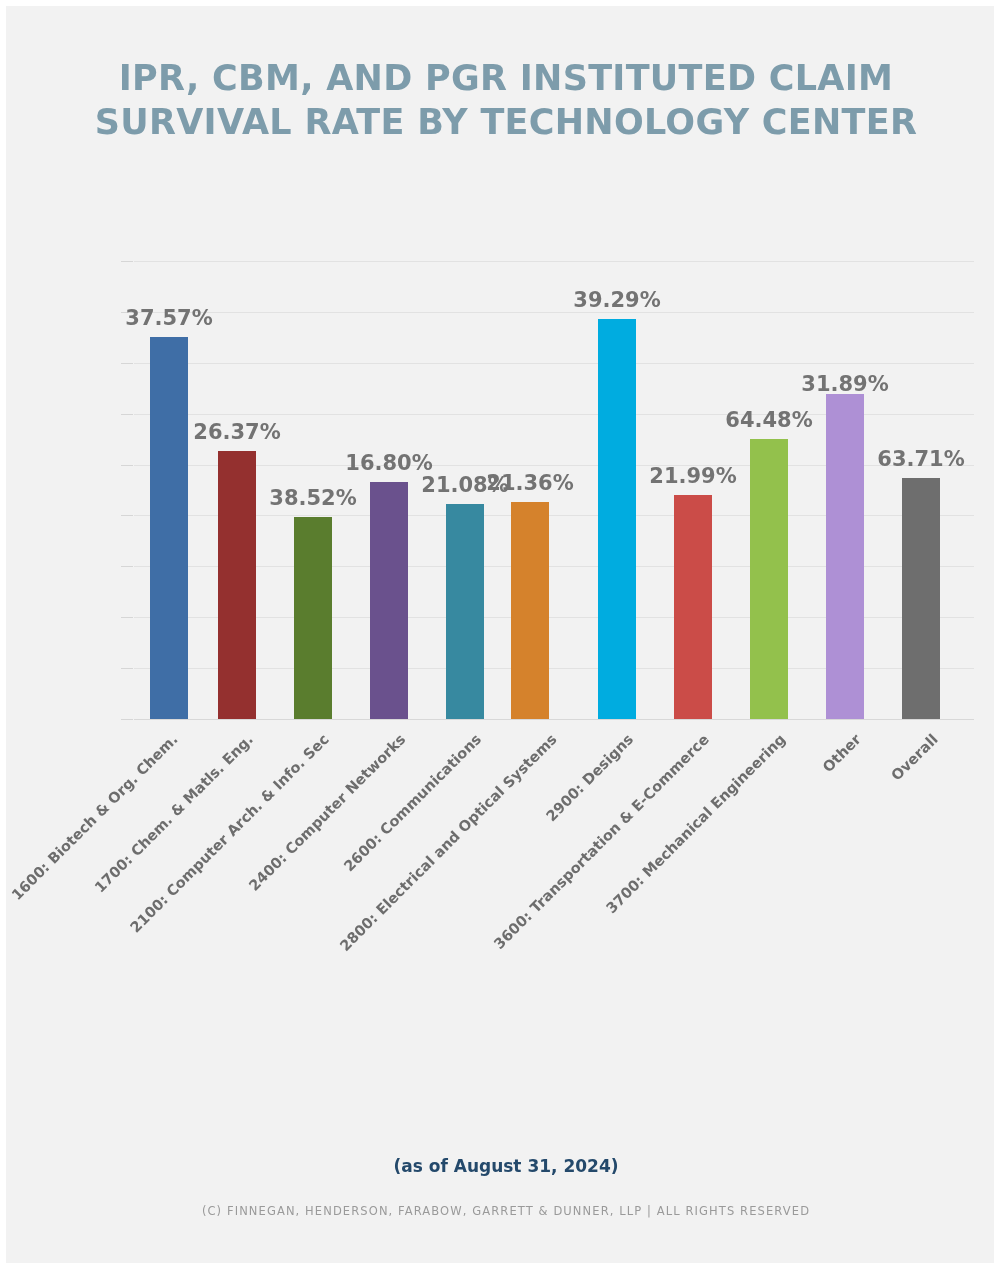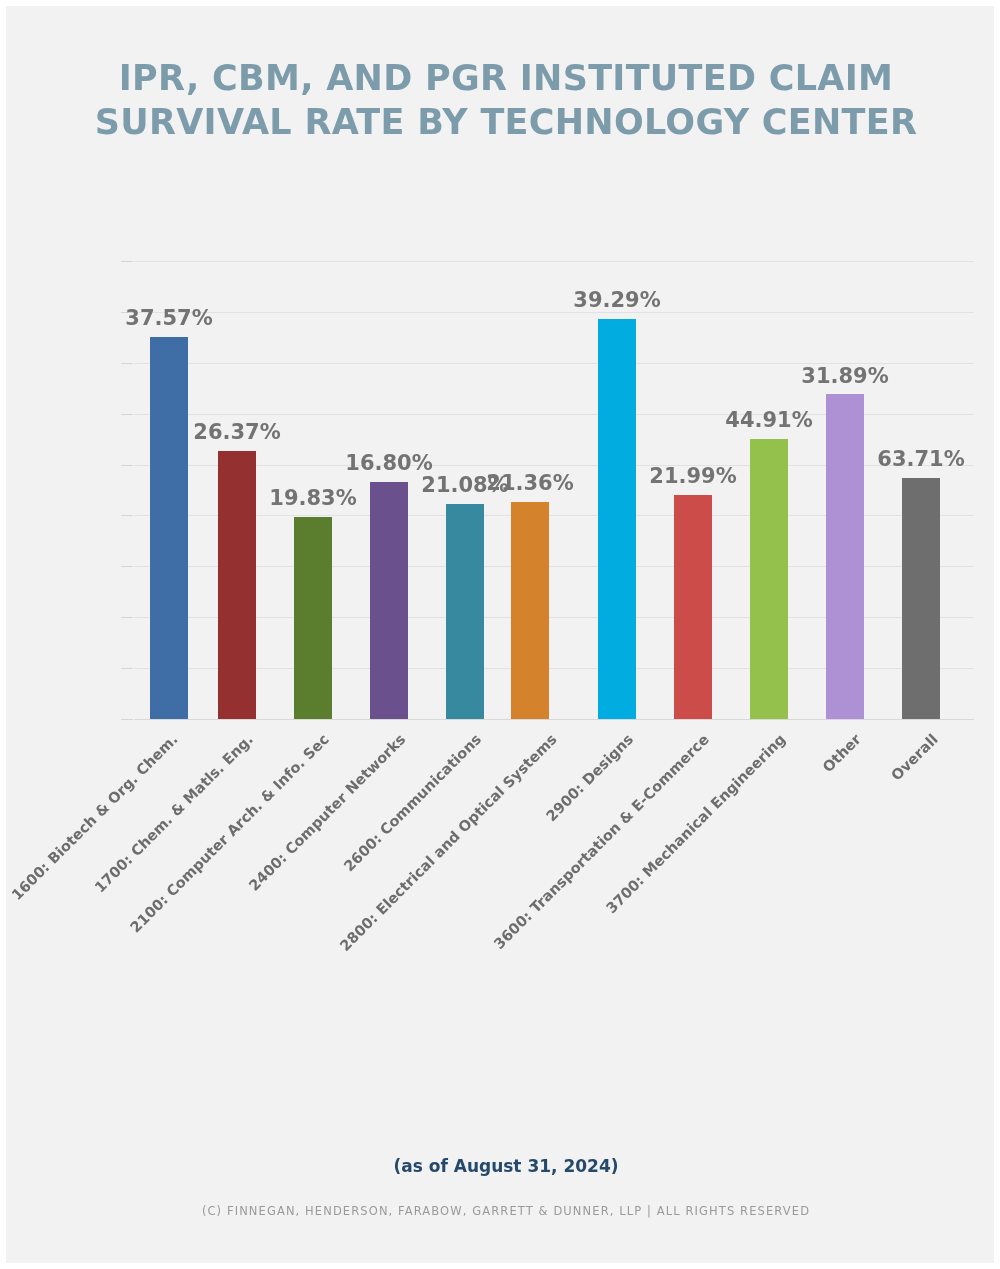--- a/index.html
+++ b/index.html
@@ -175,21 +175,21 @@
         <div class="bar" style="left: 16px; height: 570px;">
           <div class="bar-rect" style="height: 382.379px; background: rgb(63, 110, 166);"></div>
           <div class="bar-value" style="bottom: 389.379px;">37.57%</div>
         </div>
         <div class="bar" style="left: 84px; height: 434px;">
           <div class="bar-rect" style="height: 268.388px; background: rgb(148, 48, 47);"></div>
           <div class="bar-value" style="bottom: 275.388px;">26.37%</div>
         </div>
         <div class="bar" style="left: 160px; height: 458px;">
           <div class="bar-rect" style="height: 201.825px; background: rgb(90, 125, 46);"></div>
-          <div class="bar-value" style="bottom: 208.825px;">19.83%</div>
+          <div class="bar-value" style="bottom: 208.825px;">38.52%</div>
         </div>
         <div class="bar" style="left: 236px; height: 458px;">
           <div class="bar-rect" style="height: 236.735px; background: rgb(106, 81, 141);"></div>
           <div class="bar-value" style="bottom: 243.735px;">16.80%</div>
         </div>
         <div class="bar" style="left: 312px; height: 458px;">
           <div class="bar-rect" style="height: 214.548px; background: rgb(55, 137, 160);"></div>
           <div class="bar-value" style="bottom: 221.548px;">21.08%</div>
         </div>
         <div class="bar" style="left: 377px; height: 436px;">
@@ -199,25 +199,25 @@
         <div class="bar" style="left: 464px; height: 458px;">
           <div class="bar-rect" style="height: 399.885px; background: rgb(0, 172, 224);"></div>
           <div class="bar-value" style="bottom: 406.885px;">39.29%</div>
         </div>
         <div class="bar" style="left: 540px; height: 590px;">
           <div class="bar-rect" style="height: 223.809px; background: rgb(203, 76, 72);"></div>
           <div class="bar-value" style="bottom: 230.809px;">21.99%</div>
         </div>
         <div class="bar" style="left: 616px; height: 458px;">
           <div class="bar-rect" style="height: 279.787px; background: rgb(147, 193, 76);"></div>
-          <div class="bar-value" style="bottom: 286.787px;">44.91%</div>
+          <div class="bar-value" style="bottom: 286.787px;">64.48%</div>
         </div>
         <div class="bar" style="left: 692px; height: 458px;">
           <div class="bar-rect" style="height: 324.569px; background: rgb(174, 144, 213);"></div>
-          <div class="bar-value" style="bottom: 331px;">31.89%</div>
+          <div class="bar-value" style="bottom: 323px;">31.89%</div>
         </div>
         <div class="bar" style="left: 768px; height: 458px;">
           <div class="bar-rect" style="height: 240.704px; background: rgb(110, 110, 110);"></div>
           <div class="bar-value" style="bottom: 247.704px;">63.71%</div>
         </div>
       </div>
     <div id="xlabels">
         <div class="xlabel-wrap" style="left: 35px; top: 470px;">
           <div class="xlabel">1600: Biotech &amp; Org. Chem.</div>
         </div>

